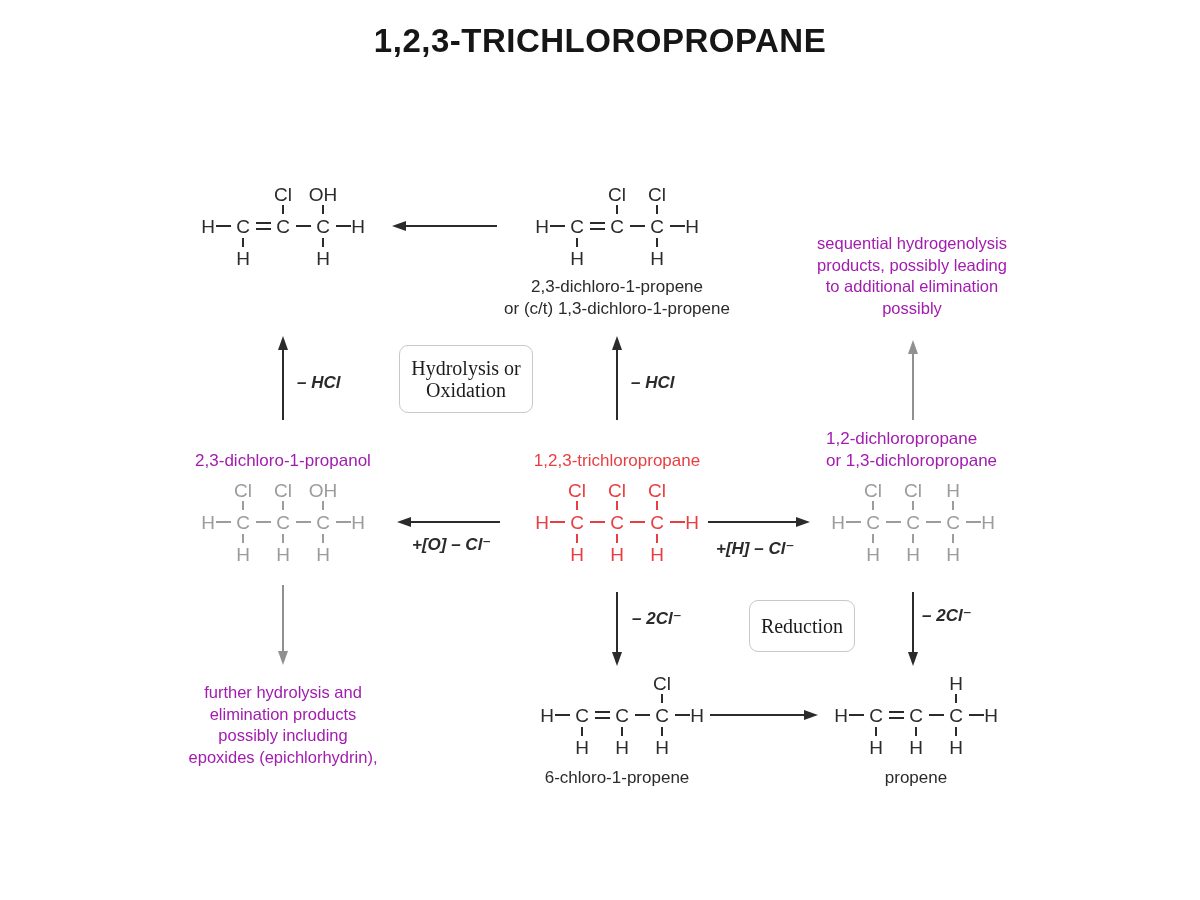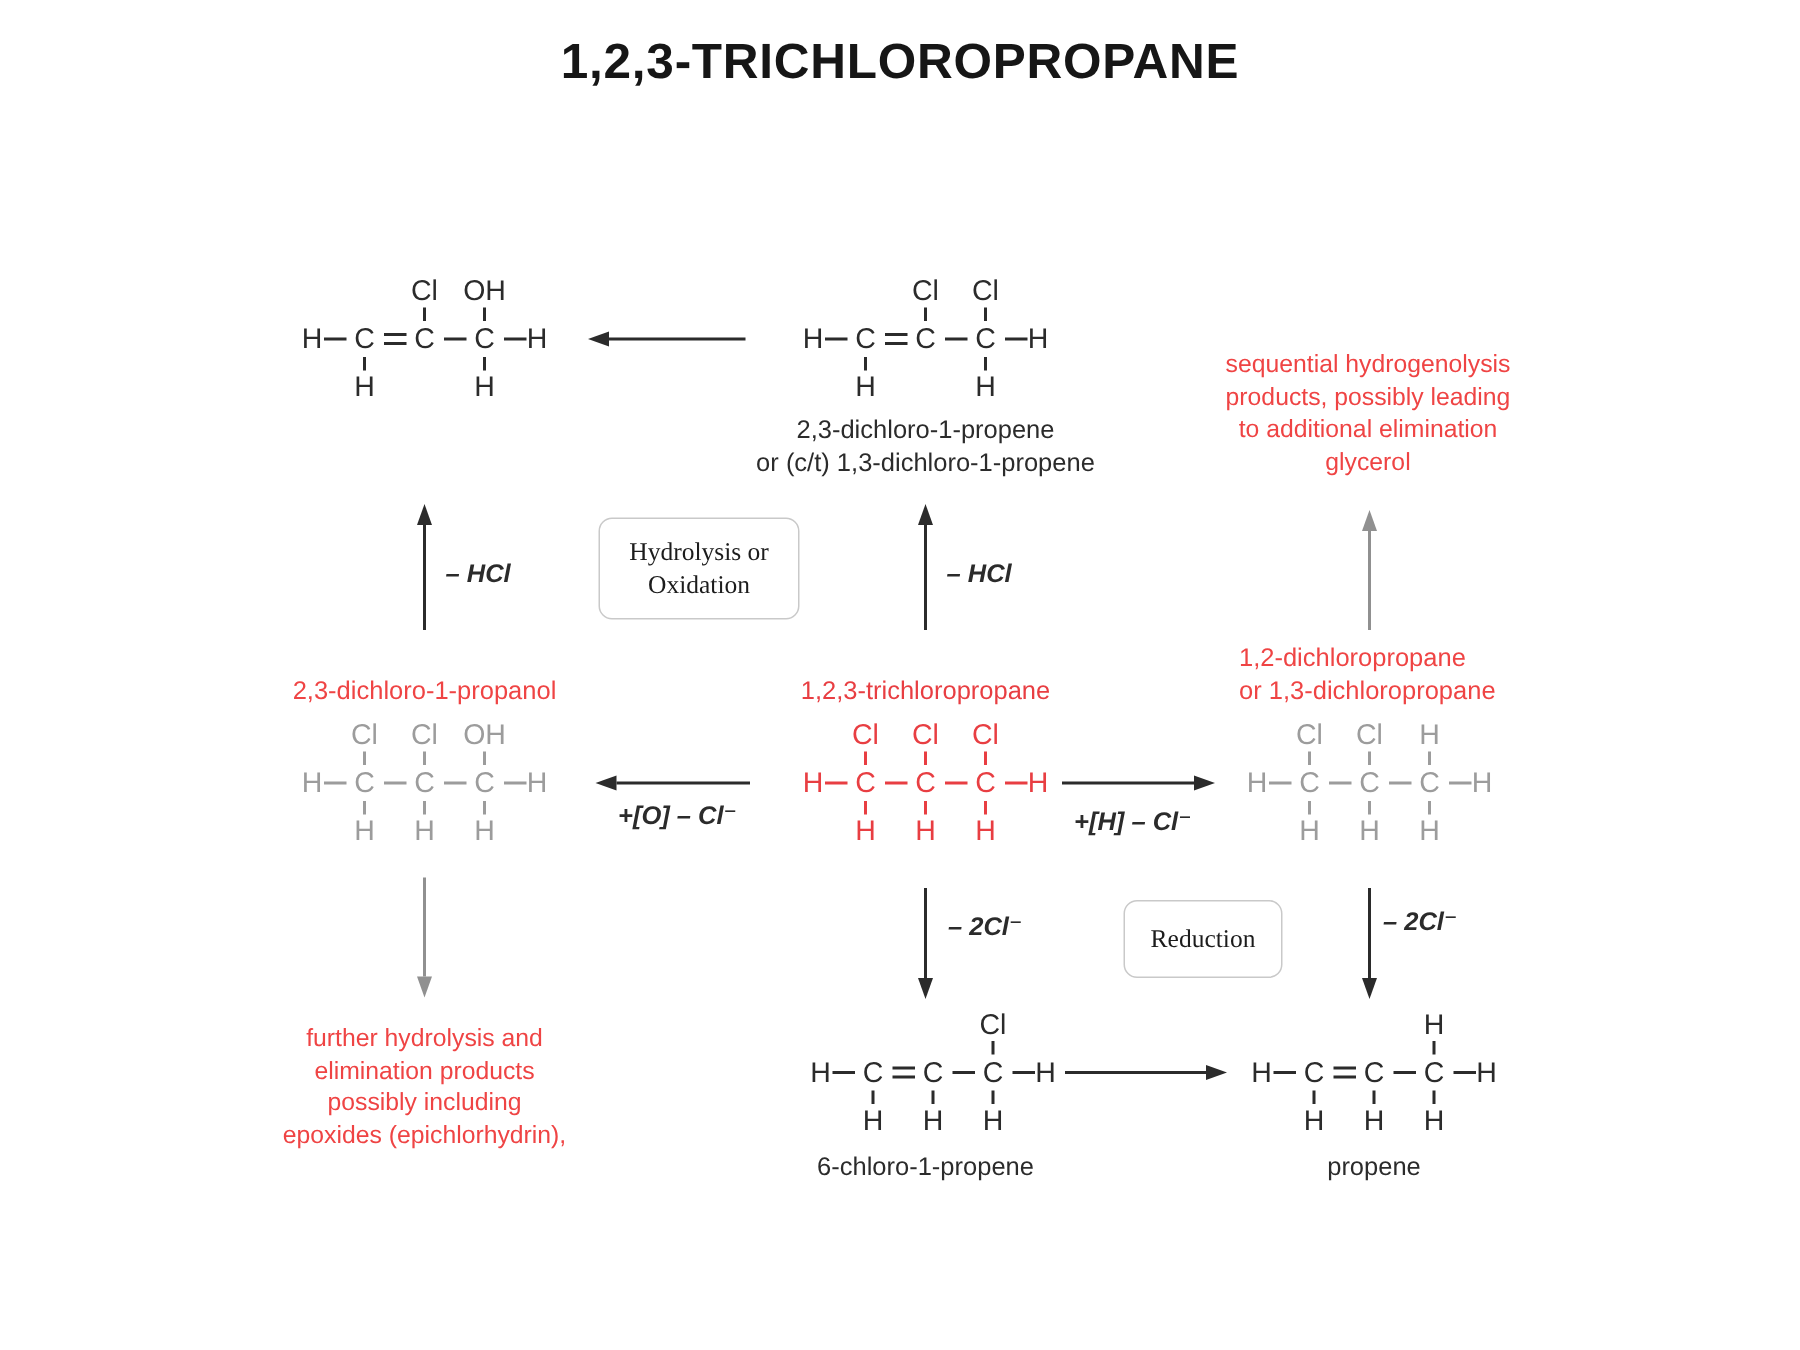--- a/index.html
+++ b/index.html
@@ -19,26 +19,26 @@
   .hbond{width:15px;height:2px;background:currentColor;display:block;}
   .hbond.dbl{height:4px;background:transparent;border-top:2px solid currentColor;border-bottom:2px solid currentColor;box-sizing:content-box;}
   .mol{position:absolute;}
 
   
   .mlabel{position:absolute;font-size:17px;line-height:22px;text-align:center;}
   .mlabel.leftalign{text-align:left;}
   .note{position:absolute;font-size:16.5px;line-height:21.5px;text-align:center;}
   .rxn{position:absolute;font-size:17px;font-style:italic;font-weight:bold;white-space:nowrap;color:#2b2b2b;}
 
-  .c-black{color:#2b2b2b;} .c-gray{color:#ef4444;} .c-red{color:#e83e42;}
+  .c-black{color:#2b2b2b;} .c-gray{color:#a21caf;} .c-red{color:#e83e42;}
 
   
   .cond-box{position:absolute;border:1.5px solid #c9c9c9;border-radius:9px;background:#fff;
             display:flex;flex-direction:column;align-items:center;justify-content:center;
-            font-family:"Liberation Serif","DejaVu Serif",serif;font-size:17px;line-height:22px;color:#1c1c1c;}
+            font-family:"Liberation Serif","DejaVu Serif",serif;font-size:20px;line-height:22px;color:#1c1c1c;}
 
   
   .arr{position:absolute;--ac:#2b2b2b;background:var(--ac);}
   .arr.gray{--ac:#909090;}
   .arr.h{height:2px;} .arr.v{width:2px;}
   .arr.h.left::before{content:"";position:absolute;left:-14px;top:-4px;width:0;height:0;
       border-right:14px solid var(--ac);border-top:5px solid transparent;border-bottom:5px solid transparent;}
   .arr.h.right::after{content:"";position:absolute;right:-14px;top:-4px;width:0;height:0;
       border-left:14px solid var(--ac);border-top:5px solid transparent;border-bottom:5px solid transparent;}
   .arr.v.up::before{content:"";position:absolute;top:-14px;left:-4px;width:0;height:0;
@@ -539,21 +539,21 @@
     <div>6-chloro-1-propene</div>
   </div>
   <div class="mlabel c-black" style="left:766px;top:767px;width:300px">
     <div>propene</div>
   </div>
 
   <div class="note c-gray" style="left:792px;top:233px;width:240px">
     <div>sequential hydrogenolysis</div>
     <div>products, possibly leading</div>
     <div>to additional elimination</div>
-    <div>glycerol</div>
+    <div>possibly</div>
   </div>
   <div class="note c-gray" style="left:143px;top:682px;width:280px">
     <div>further hydrolysis and</div>
     <div>elimination products</div>
     <div>possibly including</div>
     <div>epoxides (epichlorhydrin),</div>
   </div>
 
   <div class="cond-box" style="left:399px;top:345px;width:132px;height:66px">
     <div>Hydrolysis or</div>

